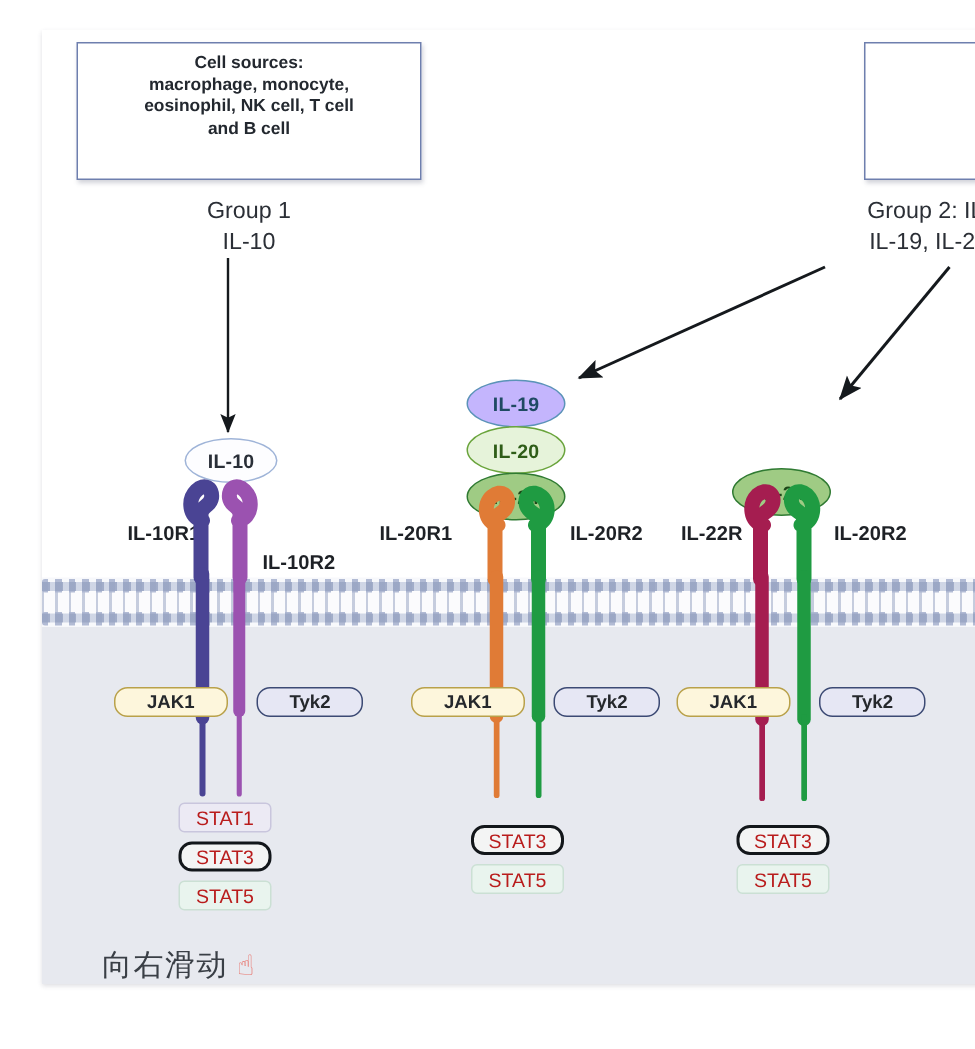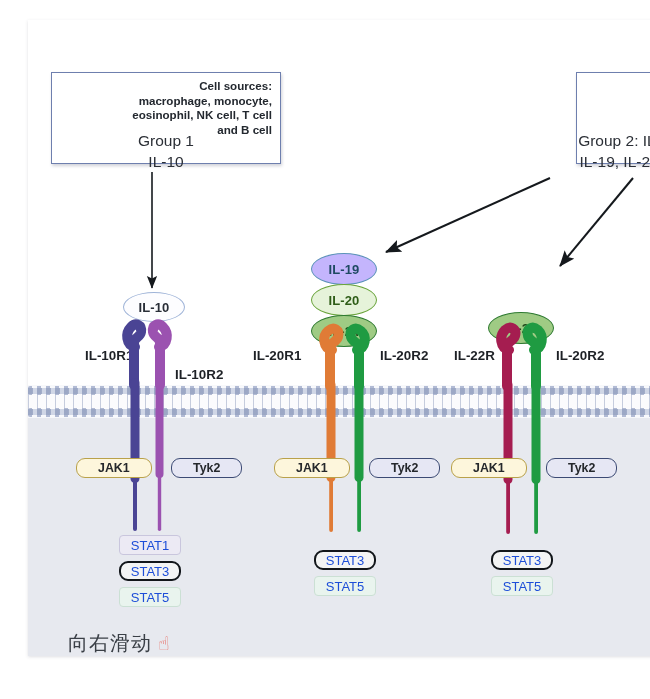--- a/index.html
+++ b/index.html
@@ -40,22 +40,22 @@
       #aab4d0 0px,#aab4d0 4px,
       rgba(255,255,255,.2) 4px, rgba(255,255,255,.2) 9px);
     border-radius:2px;opacity:.9;}
   .mem-heads.t{top:1px;}
   .mem-heads.b{top:23px;}
 
   
   .srcbox{
     position:absolute;background:#ffffff;border:1.6px solid #6e7fae;
     box-shadow:1px 2px 3px rgba(90,95,120,.28);
-    text-align:right;font-weight:bold;font-size:11.6px;color:#23282f;
-    line-height:14.6px;padding:6px 8px;box-sizing:border-box;margin-top:44px;
+    text-align:center;font-weight:bold;font-size:11.6px;color:#23282f;
+    line-height:14.6px;padding:6px 8px;box-sizing:border-box;
   }
   #srcbox-1{left:23px;top:8px;width:230px;height:92px;}
   #srcbox-2{left:548px;top:8px;width:230px;height:92px;}
 
   
   .grouplabel{position:absolute;text-align:center;font-size:15.5px;color:#2b2f36;line-height:21px;}
   #group1-label{left:53px;top:110px;width:170px;}
   #group2-label{left:490px;top:110px;width:290px;}
 
   
@@ -82,21 +82,21 @@
     display:flex;align-items:center;justify-content:center;
     font-size:12.4px;font-weight:bold;height:20px;padding:0 21px;
   }
   .k-jak{background:#fdf6dc;border:1.7px solid #b9a14a;color:#25282c;}
   .k-tyk{background:#e6e7f4;border:1.7px solid #3c4a74;color:#25282c;}
 
   
   .stat{
     position:absolute;box-sizing:border-box;
     display:flex;align-items:center;justify-content:center;
-    font-size:13px;height:20px;width:62px;color:#1d4ed8;
+    font-size:13px;height:20px;width:62px;color:#b91c1c;
   }
   .s-1{background:#eceaf4;border:1.3px solid #c9c6dd;border-radius:4px;}
   .s-3{background:#f3f4f4;border:2.4px solid #12161a;border-radius:9px;}
   .s-5{background:#e9f4ee;border:1.3px solid #cbe0d4;border-radius:4px;}
 
   
   #swipe-text{position:absolute;left:40px;top:610px;font-size:20px;color:#3a3f46;
     font-family:"DejaVu Sans","Liberation Sans",sans-serif;letter-spacing:1px;}
   #swipe-emoji{color:#e8736b;font-size:19px;margin-left:6px;}
 </style>

